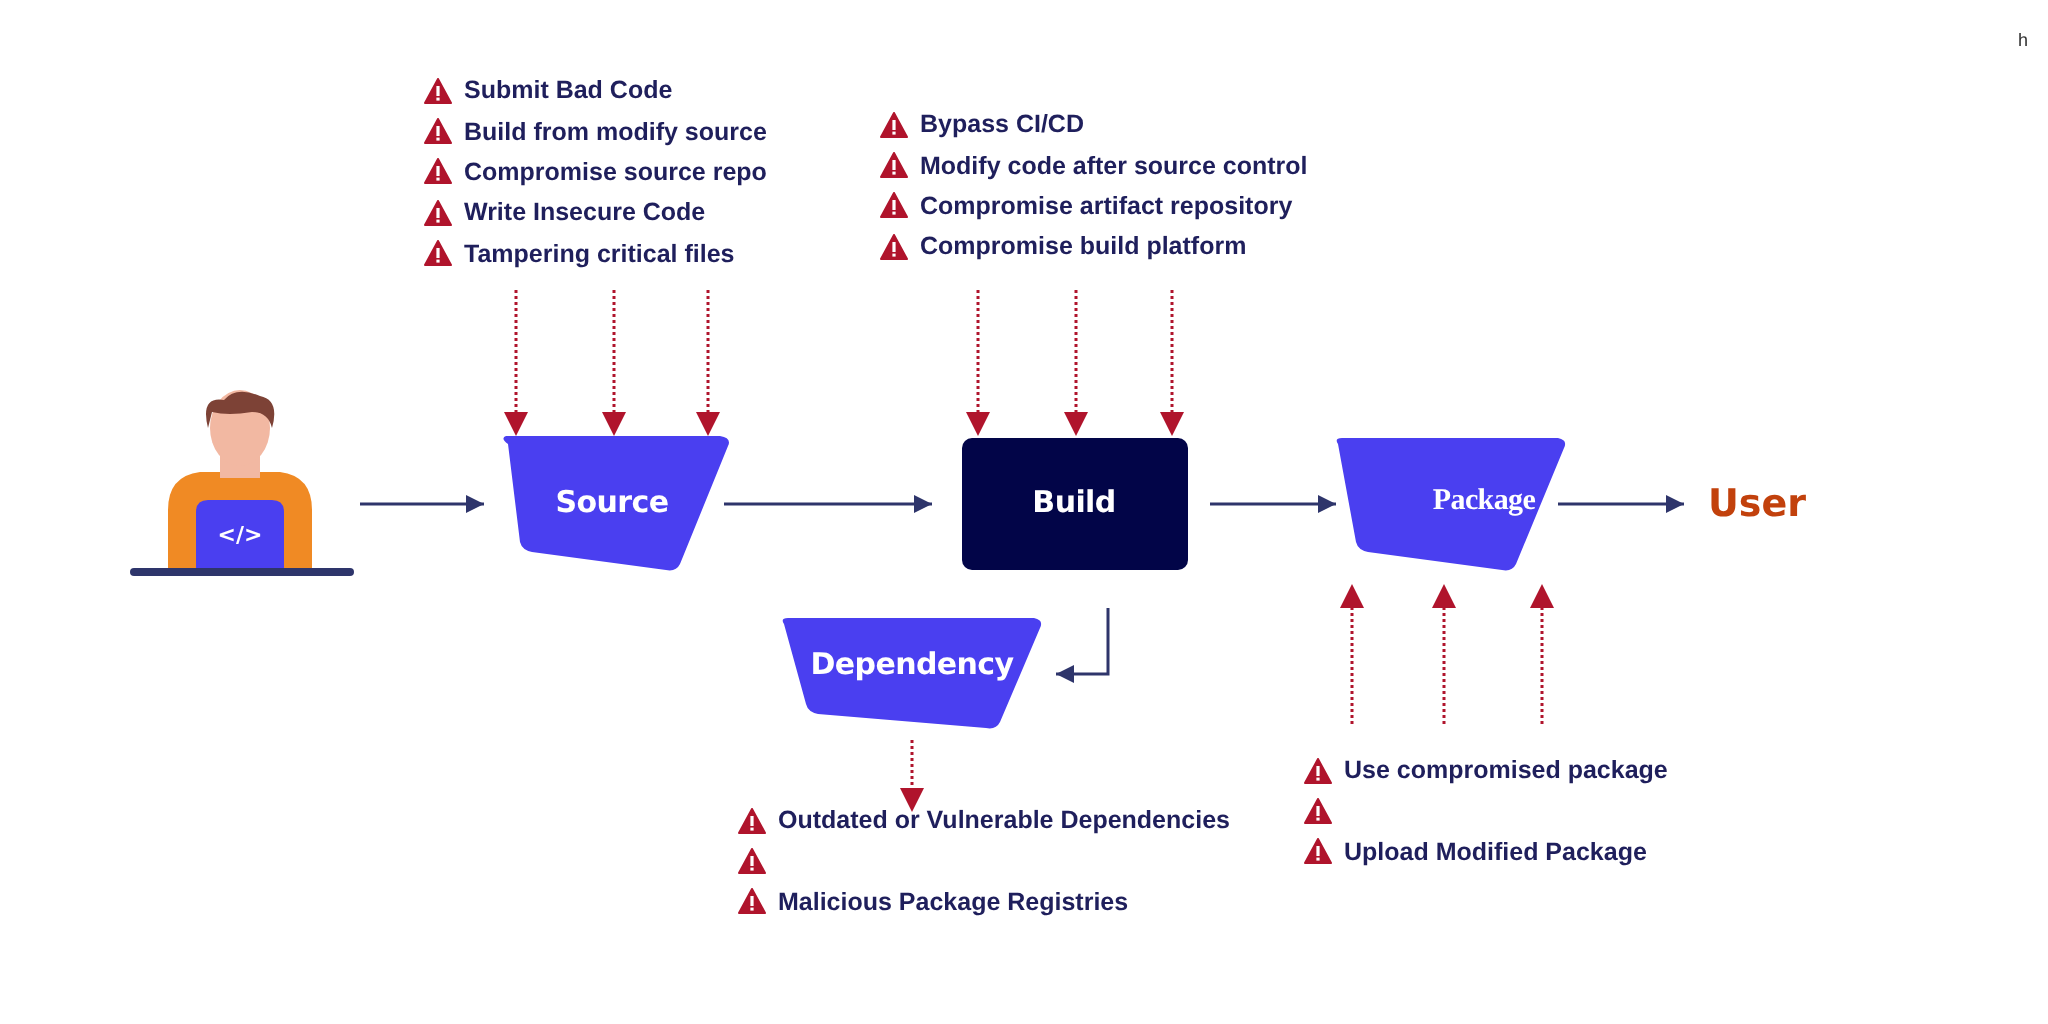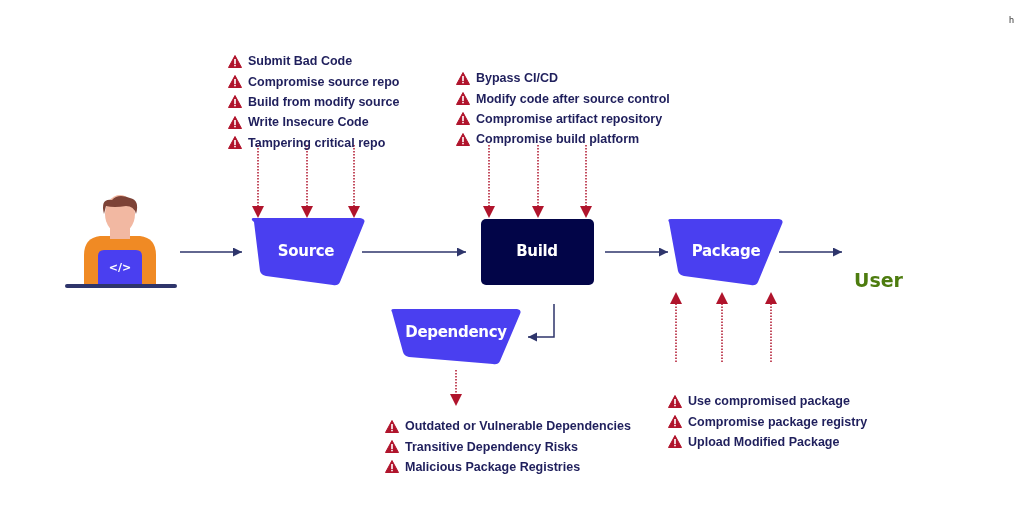--- a/index.html
+++ b/index.html
@@ -1,27 +1,27 @@
 <!DOCTYPE html>
 <html><head>
   <meta charset="utf-8">
   <style>
     html, body { margin: 0; padding: 0; background: #ffffff; }
     body { width: 1024px; height: 512px; position: relative; overflow: hidden;
            font-family: "Liberation Sans", sans-serif; }
     #stage { position: absolute; left: 0; top: 0; }
-    .risk-list { position: absolute; margin: 16px; padding: 0; list-style: none; }
+    .risk-list { position: absolute; margin: 0; padding: 0; list-style: none; }
     .risk-list li { display: flex; align-items: center; height: 20.4px;
                     font-size: 12.5px; font-weight: bold; color: #1f1f5c; white-space: nowrap; }
     .warn { width: 14px; height: 13px; margin-right: 6px; flex: 0 0 14px; }
     .node-label { position: absolute; color: #ffffff; font-weight: bold;
                   font-size: 15px; text-align: center; transform: translate(-50%, -50%);
                   font-family: "DejaVu Sans", sans-serif; letter-spacing: -0.3px; }
-    .user-label { position: absolute; color: #4d7c0f; font-weight: bold; font-size: 19px;
-                  font-family: "DejaVu Sans", sans-serif; transform: translateY(-50%); margin-top: 28px; }
+    .user-label { position: absolute; color: #c2410c; font-weight: bold; font-size: 19px;
+                  font-family: "DejaVu Sans", sans-serif; transform: translateY(-50%); }
     .corner-h { position: absolute; left: 1009px; top: 15px; font-size: 9px; color: #333; }
   </style>
 </head>
 <body>
 
 <svg id="stage" width="1024" height="512" viewBox="0 0 1024 512">
   <defs>
     <marker id="arrowHead" markerWidth="8" markerHeight="8" refX="6" refY="3" orient="auto">
       <path d="M0,0 L6,3 L0,6 Z" fill="#2e356b"></path>
     </marker>
@@ -60,64 +60,64 @@
       <line x1="586" y1="145" x2="586" y2="212" stroke="#b0142c" stroke-width="1.5" stroke-dasharray="1.5 1.5" marker-end="url(#redHead)"></line>
       <line x1="456" y1="370" x2="456" y2="400" stroke="#b0142c" stroke-width="1.5" stroke-dasharray="1.5 1.5" marker-end="url(#redHead)"></line>
       <line x1="676" y1="362" x2="676" y2="298" stroke="#b0142c" stroke-width="1.5" stroke-dasharray="1.5 1.5" marker-end="url(#redHead)"></line>
       <line x1="722" y1="362" x2="722" y2="298" stroke="#b0142c" stroke-width="1.5" stroke-dasharray="1.5 1.5" marker-end="url(#redHead)"></line>
       <line x1="771" y1="362" x2="771" y2="298" stroke="#b0142c" stroke-width="1.5" stroke-dasharray="1.5 1.5" marker-end="url(#redHead)"></line>
     </g>
 </svg>
 
 <div class="node-label" style="left:306px; top:251px;">Source</div>
 <div class="node-label" style="left:537px; top:251px;">Build</div>
-<div class="node-label" style="left:726px; top:251px;">Package</div>
+<div class="node-label" style="left:742px; top:251px;font-family:Liberation Serif, serif;">Package</div>
 <div class="node-label" style="left:456px; top:332px;">Dependency</div>
 <div class="user-label" style="left:854px; top:252px;">User</div>
 
 <ul class="risk-list" style="left:212px; top:35px;">
     <li>
       <svg class="warn" viewBox="0 0 14 13">
         <path d="M7,0.5 L13.5,12.5 L0.5,12.5 Z" fill="#b0142c" stroke="#b0142c" stroke-linejoin="round"></path>
         <rect x="6.2" y="4" width="1.6" height="5" fill="#fff"></rect>
         <rect x="6.2" y="9.8" width="1.6" height="1.5" fill="#fff"></rect>
       </svg>
       <span>Submit Bad Code</span>
     </li>
     <li>
       <svg class="warn" viewBox="0 0 14 13">
         <path d="M7,0.5 L13.5,12.5 L0.5,12.5 Z" fill="#b0142c" stroke="#b0142c" stroke-linejoin="round"></path>
         <rect x="6.2" y="4" width="1.6" height="5" fill="#fff"></rect>
         <rect x="6.2" y="9.8" width="1.6" height="1.5" fill="#fff"></rect>
       </svg>
+      <span>Build from modify source</span>
+    </li>
+    <li>
+      <svg class="warn" viewBox="0 0 14 13">
+        <path d="M7,0.5 L13.5,12.5 L0.5,12.5 Z" fill="#b0142c" stroke="#b0142c" stroke-linejoin="round"></path>
+        <rect x="6.2" y="4" width="1.6" height="5" fill="#fff"></rect>
+        <rect x="6.2" y="9.8" width="1.6" height="1.5" fill="#fff"></rect>
+      </svg>
       <span>Compromise source repo</span>
     </li>
     <li>
       <svg class="warn" viewBox="0 0 14 13">
         <path d="M7,0.5 L13.5,12.5 L0.5,12.5 Z" fill="#b0142c" stroke="#b0142c" stroke-linejoin="round"></path>
         <rect x="6.2" y="4" width="1.6" height="5" fill="#fff"></rect>
         <rect x="6.2" y="9.8" width="1.6" height="1.5" fill="#fff"></rect>
       </svg>
-      <span>Build from modify source</span>
-    </li>
-    <li>
-      <svg class="warn" viewBox="0 0 14 13">
-        <path d="M7,0.5 L13.5,12.5 L0.5,12.5 Z" fill="#b0142c" stroke="#b0142c" stroke-linejoin="round"></path>
-        <rect x="6.2" y="4" width="1.6" height="5" fill="#fff"></rect>
-        <rect x="6.2" y="9.8" width="1.6" height="1.5" fill="#fff"></rect>
-      </svg>
       <span>Write Insecure Code</span>
     </li>
     <li>
       <svg class="warn" viewBox="0 0 14 13">
         <path d="M7,0.5 L13.5,12.5 L0.5,12.5 Z" fill="#b0142c" stroke="#b0142c" stroke-linejoin="round"></path>
         <rect x="6.2" y="4" width="1.6" height="5" fill="#fff"></rect>
         <rect x="6.2" y="9.8" width="1.6" height="1.5" fill="#fff"></rect>
       </svg>
-      <span>Tampering critical repo</span>
+      <span>Tampering critical files</span>
     </li>
   </ul>
 <ul class="risk-list" style="left:440px; top:52px;text-align:center;">
     <li>
       <svg class="warn" viewBox="0 0 14 13">
         <path d="M7,0.5 L13.5,12.5 L0.5,12.5 Z" fill="#b0142c" stroke="#b0142c" stroke-linejoin="round"></path>
         <rect x="6.2" y="4" width="1.6" height="5" fill="#fff"></rect>
         <rect x="6.2" y="9.8" width="1.6" height="1.5" fill="#fff"></rect>
       </svg>
       <span>Bypass CI/CD</span>
@@ -155,21 +155,20 @@
         <rect x="6.2" y="9.8" width="1.6" height="1.5" fill="#fff"></rect>
       </svg>
       <span>Outdated or Vulnerable Dependencies</span>
     </li>
     <li>
       <svg class="warn" viewBox="0 0 14 13">
         <path d="M7,0.5 L13.5,12.5 L0.5,12.5 Z" fill="#b0142c" stroke="#b0142c" stroke-linejoin="round"></path>
         <rect x="6.2" y="4" width="1.6" height="5" fill="#fff"></rect>
         <rect x="6.2" y="9.8" width="1.6" height="1.5" fill="#fff"></rect>
       </svg>
-      <span>Transitive Dependency Risks</span>
     </li>
     <li>
       <svg class="warn" viewBox="0 0 14 13">
         <path d="M7,0.5 L13.5,12.5 L0.5,12.5 Z" fill="#b0142c" stroke="#b0142c" stroke-linejoin="round"></path>
         <rect x="6.2" y="4" width="1.6" height="5" fill="#fff"></rect>
         <rect x="6.2" y="9.8" width="1.6" height="1.5" fill="#fff"></rect>
       </svg>
       <span>Malicious Package Registries</span>
     </li>
   </ul>
@@ -181,21 +180,20 @@
         <rect x="6.2" y="9.8" width="1.6" height="1.5" fill="#fff"></rect>
       </svg>
       <span>Use compromised package</span>
     </li>
     <li>
       <svg class="warn" viewBox="0 0 14 13">
         <path d="M7,0.5 L13.5,12.5 L0.5,12.5 Z" fill="#b0142c" stroke="#b0142c" stroke-linejoin="round"></path>
         <rect x="6.2" y="4" width="1.6" height="5" fill="#fff"></rect>
         <rect x="6.2" y="9.8" width="1.6" height="1.5" fill="#fff"></rect>
       </svg>
-      <span>Compromise package registry</span>
     </li>
     <li>
       <svg class="warn" viewBox="0 0 14 13">
         <path d="M7,0.5 L13.5,12.5 L0.5,12.5 Z" fill="#b0142c" stroke="#b0142c" stroke-linejoin="round"></path>
         <rect x="6.2" y="4" width="1.6" height="5" fill="#fff"></rect>
         <rect x="6.2" y="9.8" width="1.6" height="1.5" fill="#fff"></rect>
       </svg>
       <span>Upload Modified Package</span>
     </li>
   </ul>

